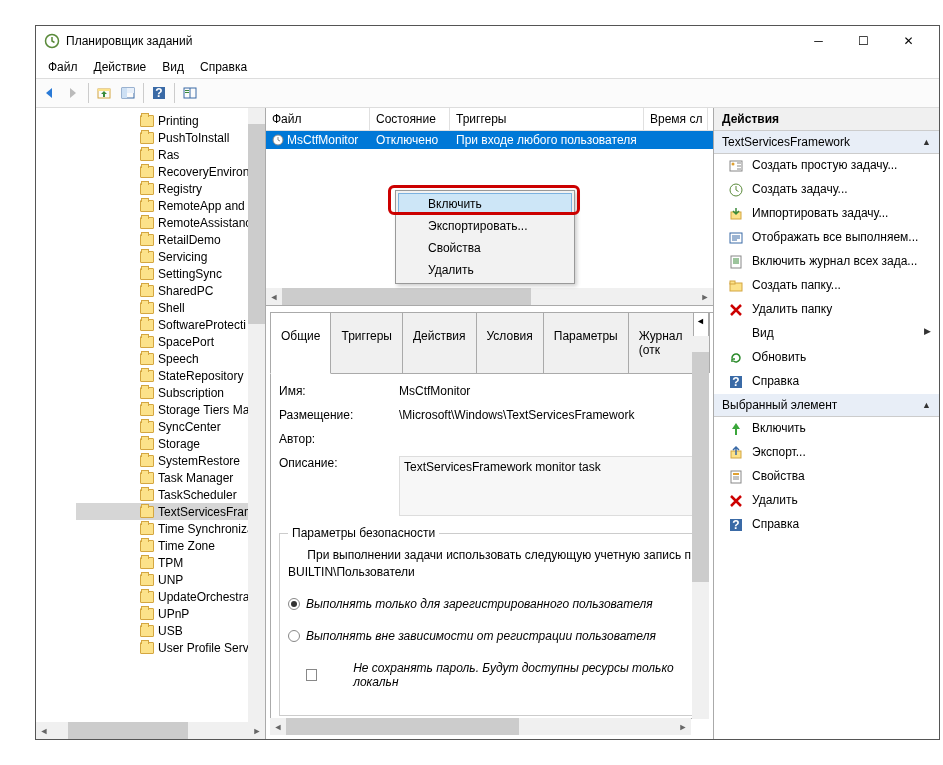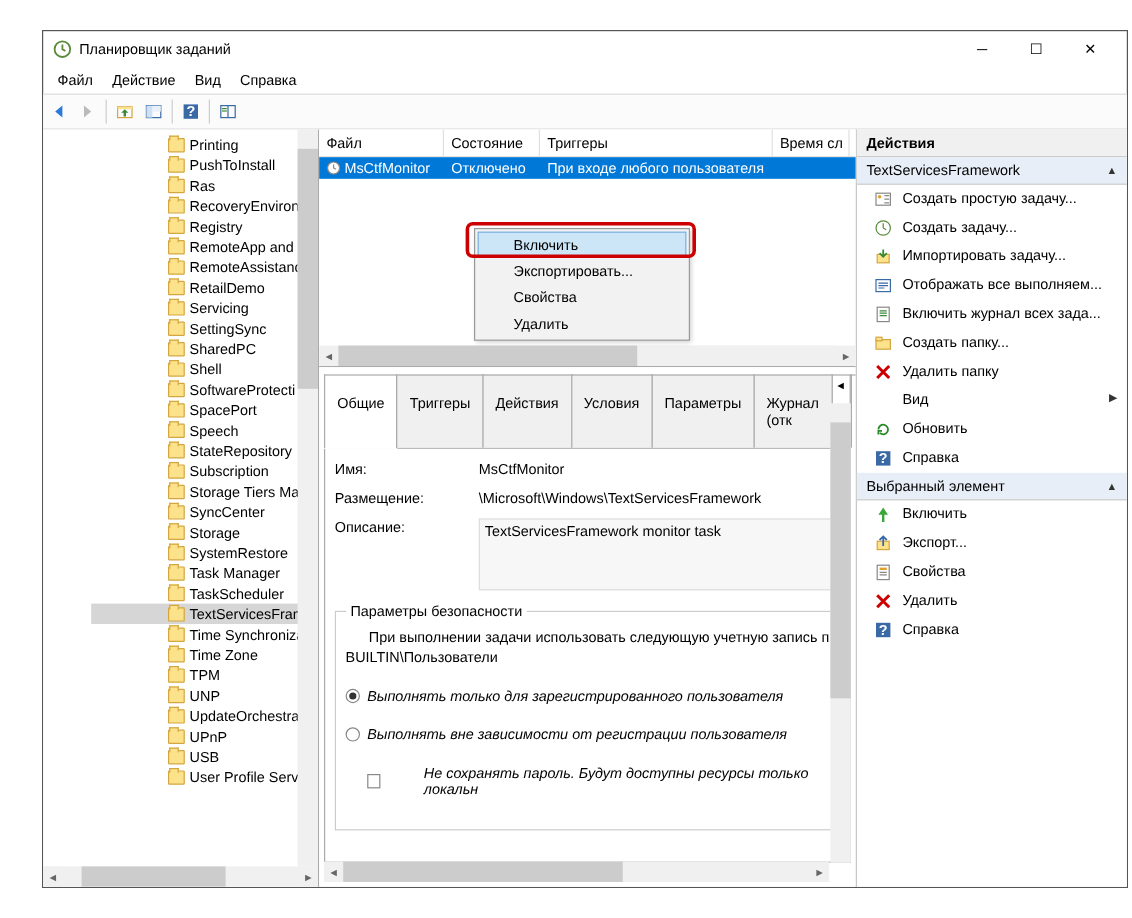--- a/index.html
+++ b/index.html
@@ -340,20 +340,24 @@
         <div class="tab-content">
           <div class="field-row">
               <div class="field-label">Имя:</div>
               <div class="field-val">MsCtfMonitor</div>
             </div>
           <div class="field-row">
               <div class="field-label">Размещение:</div>
               <div class="field-val">\Microsoft\Windows\TextServicesFramework</div>
             </div>
           <div class="field-row">
+              <div class="field-label">Автор:</div>
+              <div class="field-val"></div>
+            </div>
+          <div class="field-row">
               <div class="field-label">Описание:</div>
               <div class="field-val box">TextServicesFramework monitor task</div>
             </div>
           <fieldset class="fieldset">
             <legend>Параметры безопасности</legend>
             <div style="margin-bottom:3px;text-align:right;">При выполнении задачи использовать следующую учетную запись п</div>
             <div style="margin-bottom:6px;">BUILTIN\Пользователи</div>
             <div class="radio-row">
                 <span class="radio checked"></span>
                 <span>Выполнять только для зарегистрированного пользователя</span>

